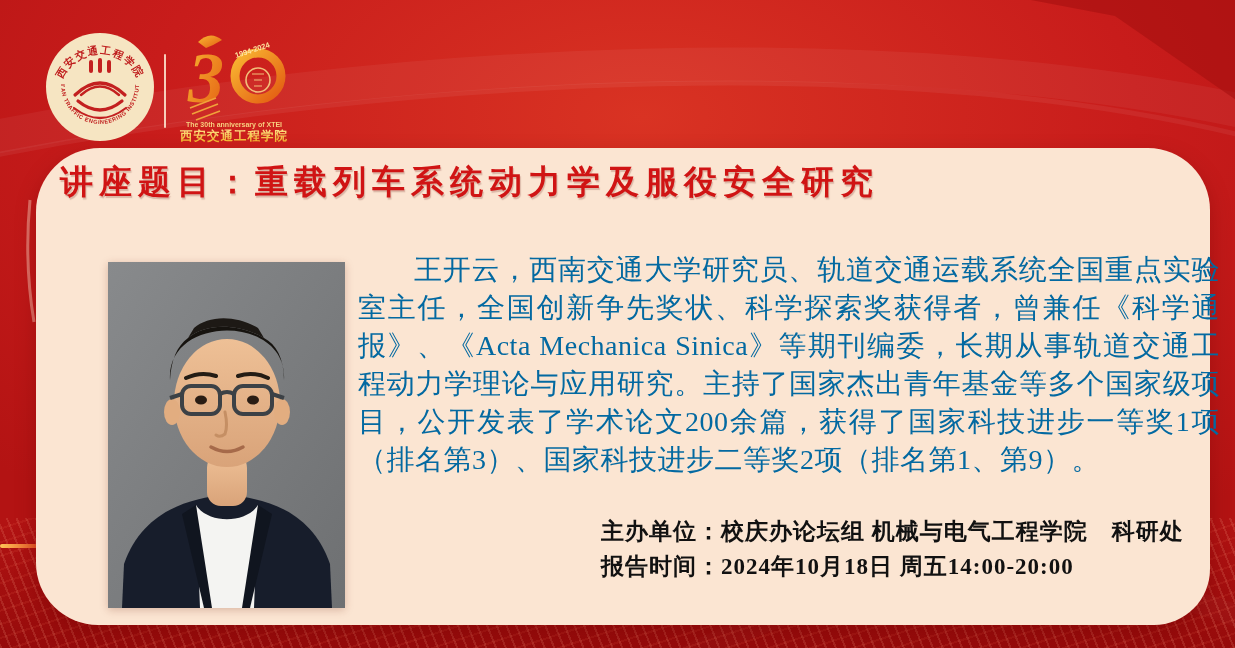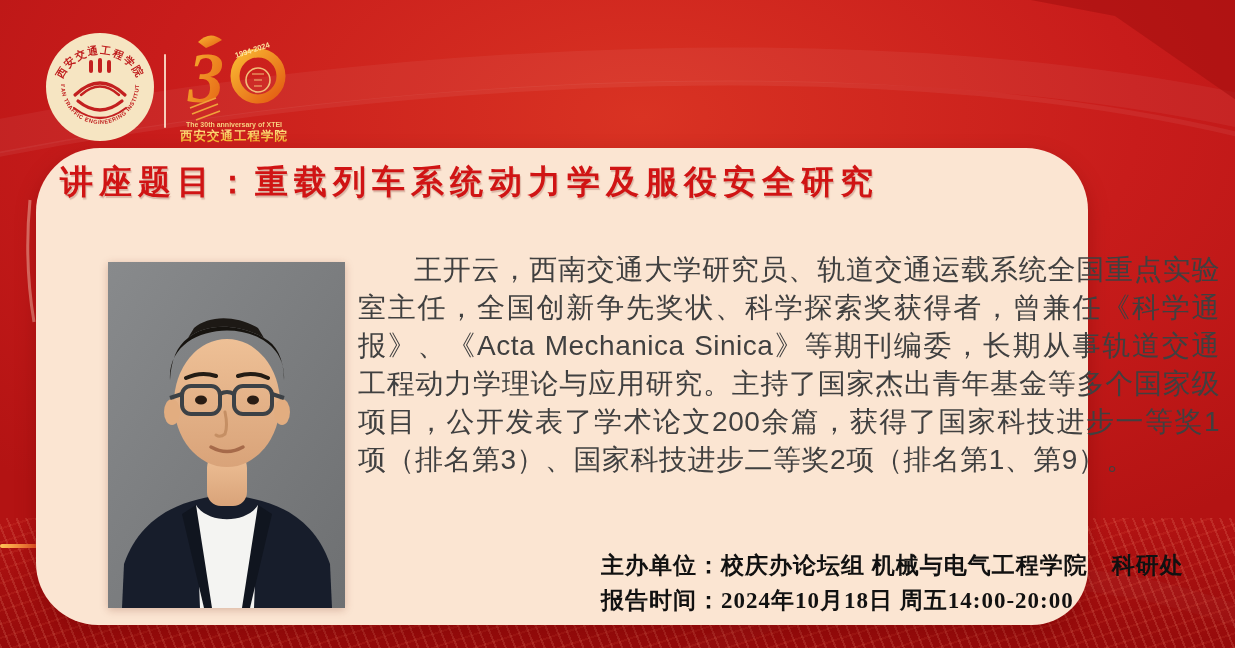--- a/index.html
+++ b/index.html
@@ -28,34 +28,34 @@
   .seal{position:absolute;left:44px;top:31px;width:112px;height:112px;}
   .logo-divider{position:absolute;left:164px;top:54px;width:2px;height:74px;
     background:rgba(255,236,214,.85);border-radius:1px;}
   .logo30{position:absolute;left:176px;top:28px;width:116px;height:116px;}
   .forum-title{position:absolute;left:315px;right:25px;top:46px;text-align:center;
     font-family:"Liberation Serif",serif;font-weight:bold;font-size:44px;letter-spacing:10px;
     background:linear-gradient(180deg,var(--gold-a) 8%,var(--gold-b) 45%,var(--gold-c) 78%,#f6bf3c 100%);
     -webkit-background-clip:text;background-clip:text;color:transparent;
     filter:drop-shadow(2px 3px 1px rgba(96,0,0,.5));white-space:nowrap;}
   
-  .panel{position:absolute;left:36px;top:148px;width:1052px;height:477px;z-index:2;
+  .panel{position:absolute;left:36px;top:148px;width:1174px;height:477px;z-index:2;
     background:var(--panel);border-radius:64px 62px 56px 62px;
     box-shadow:0 8px 20px rgba(110,0,0,.35);}
   .lecture-head{position:absolute;left:24px;top:11px;line-height:45px;
     font-weight:bold;font-size:33px;letter-spacing:6px;color:var(--head-red);white-space:nowrap;
     text-shadow:1px 2px 1px rgba(120,40,30,.25);}
   .photo{position:absolute;left:72px;top:114px;width:237px;height:346px;overflow:hidden;
     box-shadow:0 2px 8px rgba(120,40,20,.25);}
   .bio{position:absolute;left:322px;top:103px;width:862px;
-    font-family:Liberation Sans, sans-serif;color:#404040;
+    font-family:Liberation Serif, serif;color:#0369a1;
     font-size:28px;line-height:38px;text-align:justify;text-indent:2em;letter-spacing:.5px;}
   .details{position:absolute;left:565px;top:366px;
     font-family:"Liberation Serif",serif;font-weight:bold;color:#111;
-    font-size:23px;line-height:35px;letter-spacing:1px;white-space:nowrap;margin-top:34px;}
+    font-size:23px;line-height:35px;letter-spacing:1px;white-space:nowrap;}
   .details .row{display:block;}
 </style>
 </head>
 <body>
 
 <div class="poster">
 
   <svg class="deco-svg" viewBox="0 0 1235 648" preserveAspectRatio="none">
     <path d="M-20,140 C400,55 900,35 1260,115" stroke="rgba(255,255,255,0.05)" stroke-width="34" fill="none"></path>
     <path d="M-20,158 C420,72 920,52 1260,140" stroke="rgba(255,255,255,0.06)" stroke-width="5" fill="none"></path>

